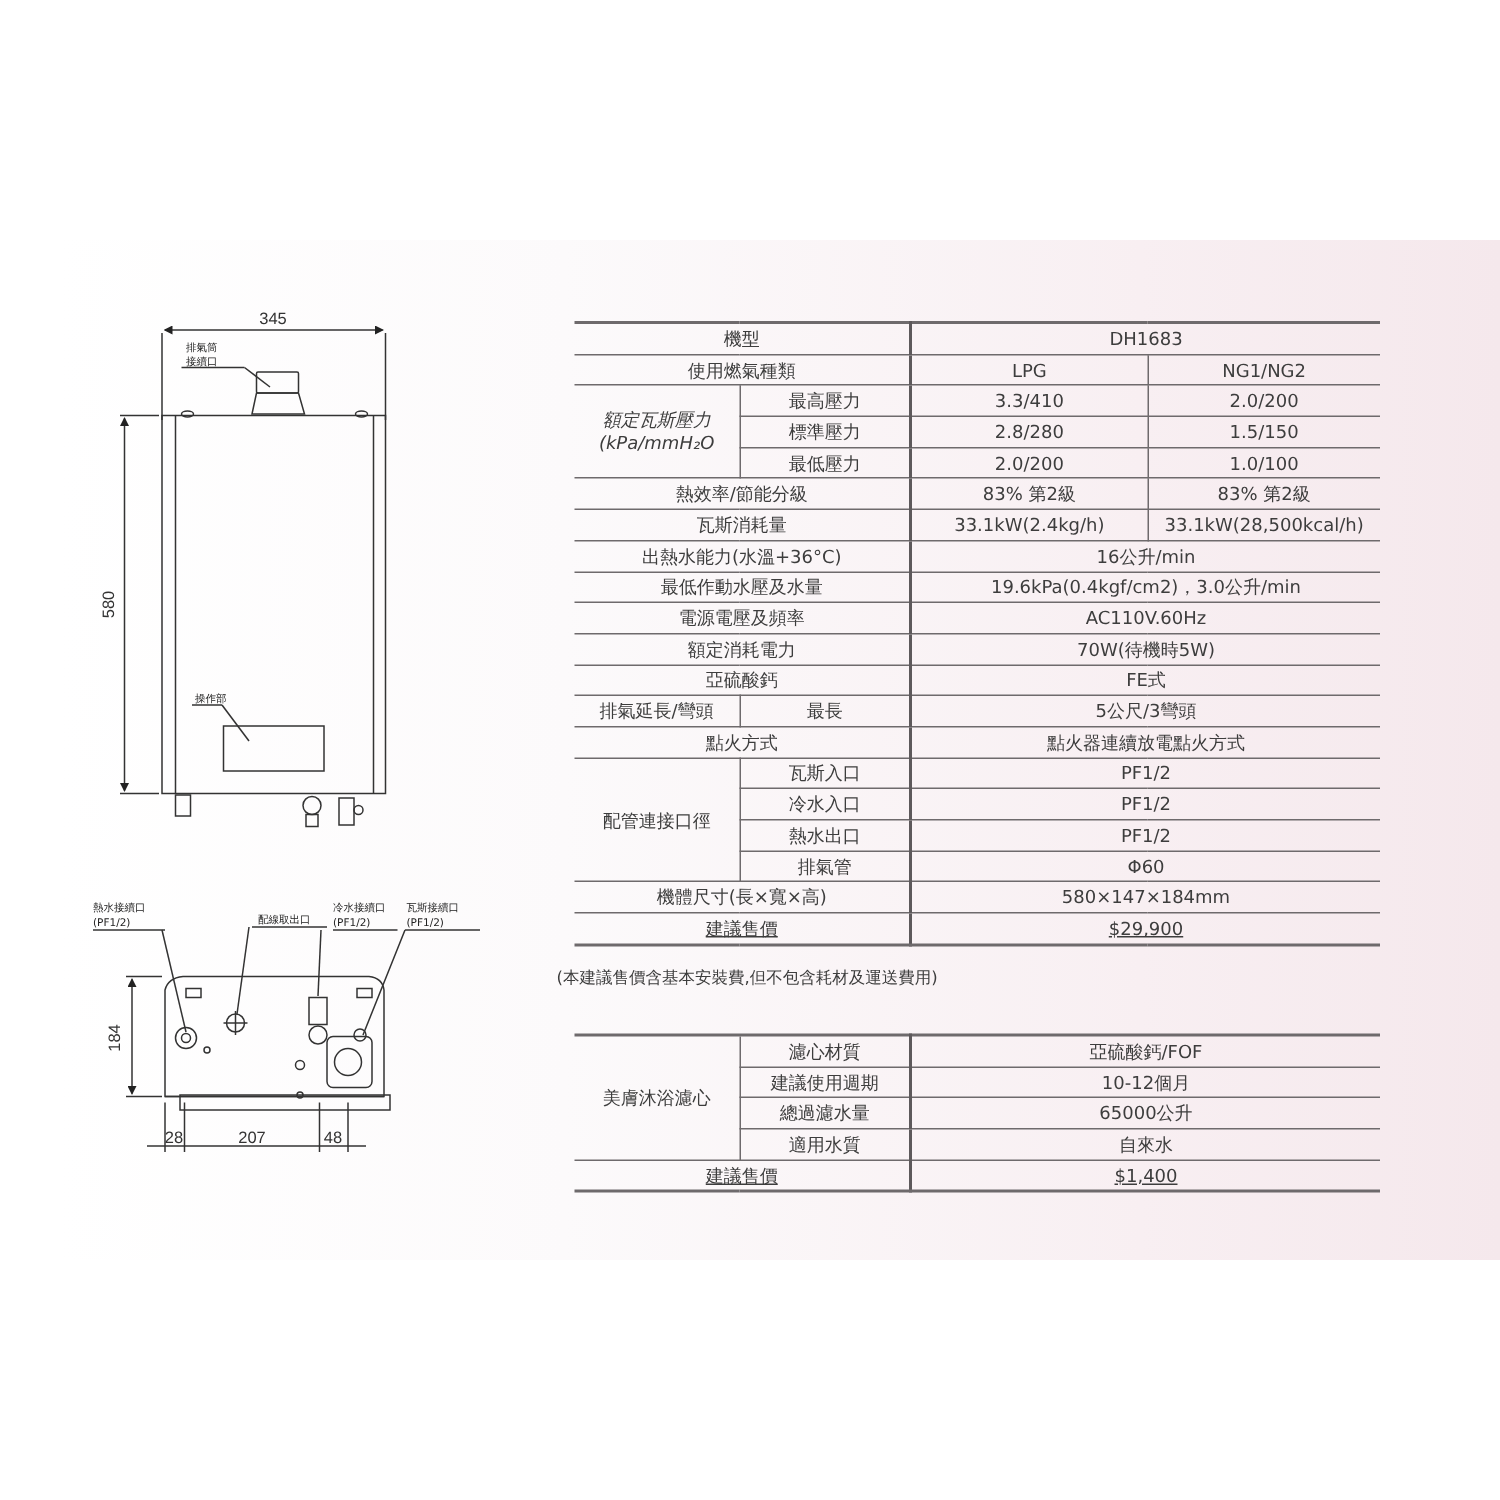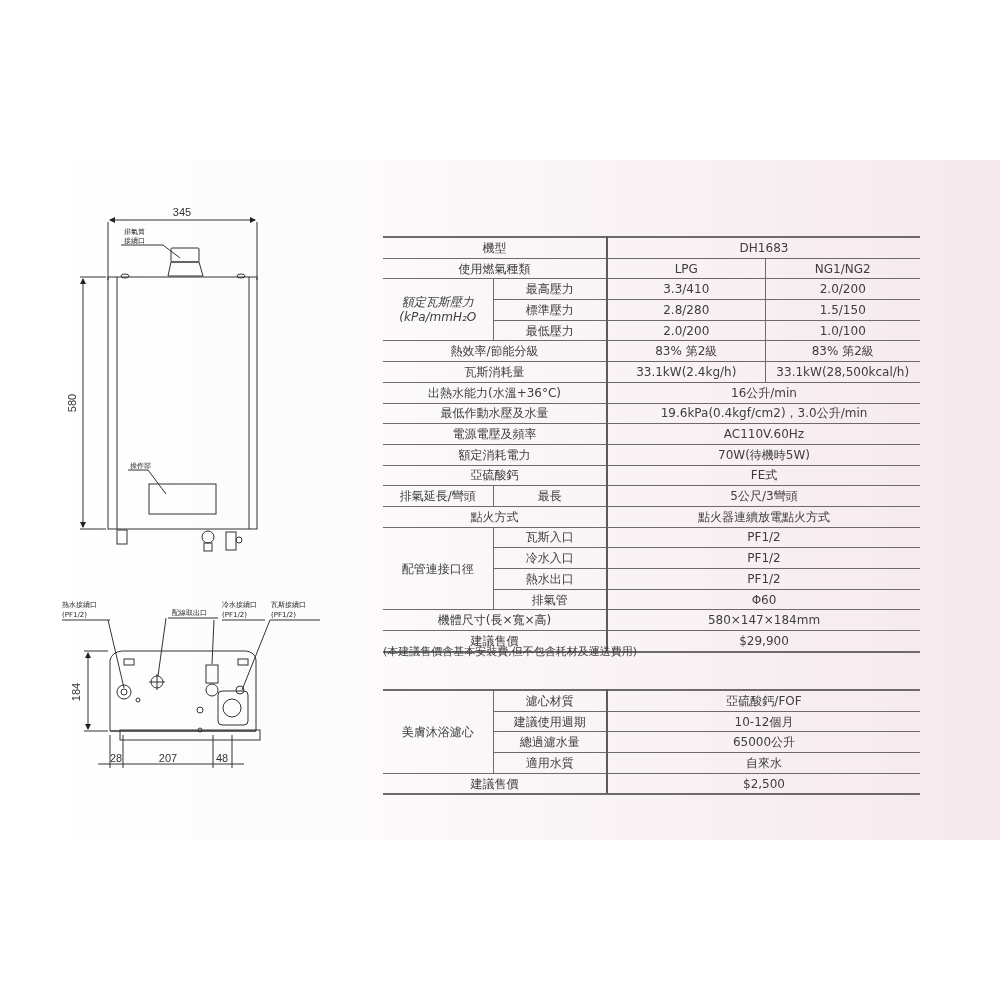--- a/index.html
+++ b/index.html
@@ -20,26 +20,26 @@
     }
     .spec td {
       border-top: 1px solid #6e6a6c; border-bottom: 1px solid #6e6a6c;
       border-left: 1px solid #6e6a6c; border-right: 1px solid #6e6a6c;
       text-align: center; vertical-align: middle; padding: 0; height: 19.7px;
       line-height: 14px; white-space: nowrap;
     }
     .spec tr td:first-child { border-left: none; }
     .spec tr td:last-child { border-right: none; margin-left: 40px; }
     .spec tr:first-child td { border-top: 2px solid #6e6a6c; }
-    .spec tr:last-child td { border-bottom: 2px solid #6e6a6c; }
+    .spec tr:last-child td { border-bottom: 2px solid #6e6a6c; text-decoration: underline; }
     .spec td.vline-strong { border-right: 2px solid #5d595b; }
-    #t1 { left: 383px; top: 236px; width: 537px; }
+    #t1 { left: 383px; top: 214px; width: 537px; }
     #t2 { left: 383px; top: 689px; width: 537px; }
     .note {
-      position: absolute; left: 383px; top: 644px; font-size: 11px; color: #3d3d3d;
+      position: absolute; left: 371px; top: 644px; font-size: 11px; color: #3d3d3d;
     }
     .drawing { position: absolute; left: 0; top: 0; }
     .dim-text { font-family: "Liberation Sans", sans-serif; font-size: 11px; fill: #333; }
     .cn-text { font-family: "DejaVu Sans", sans-serif; font-size: 7px; fill: #222; }
   </style>
 </head>
 <body>
 
 <div class="panel"></div>
 
@@ -262,16 +262,16 @@
   <tr>
     <td class="vline-strong">總過濾水量</td>
     <td>65000公升</td>
   </tr>
   <tr>
     <td class="vline-strong">適用水質</td>
     <td>自來水</td>
   </tr>
   <tr>
     <td colspan="2" class="vline-strong">建議售價</td>
-    <td>$2,500</td>
+    <td>$1,400</td>
   </tr>
 </tbody>
   </table>
 
 </body></html>

